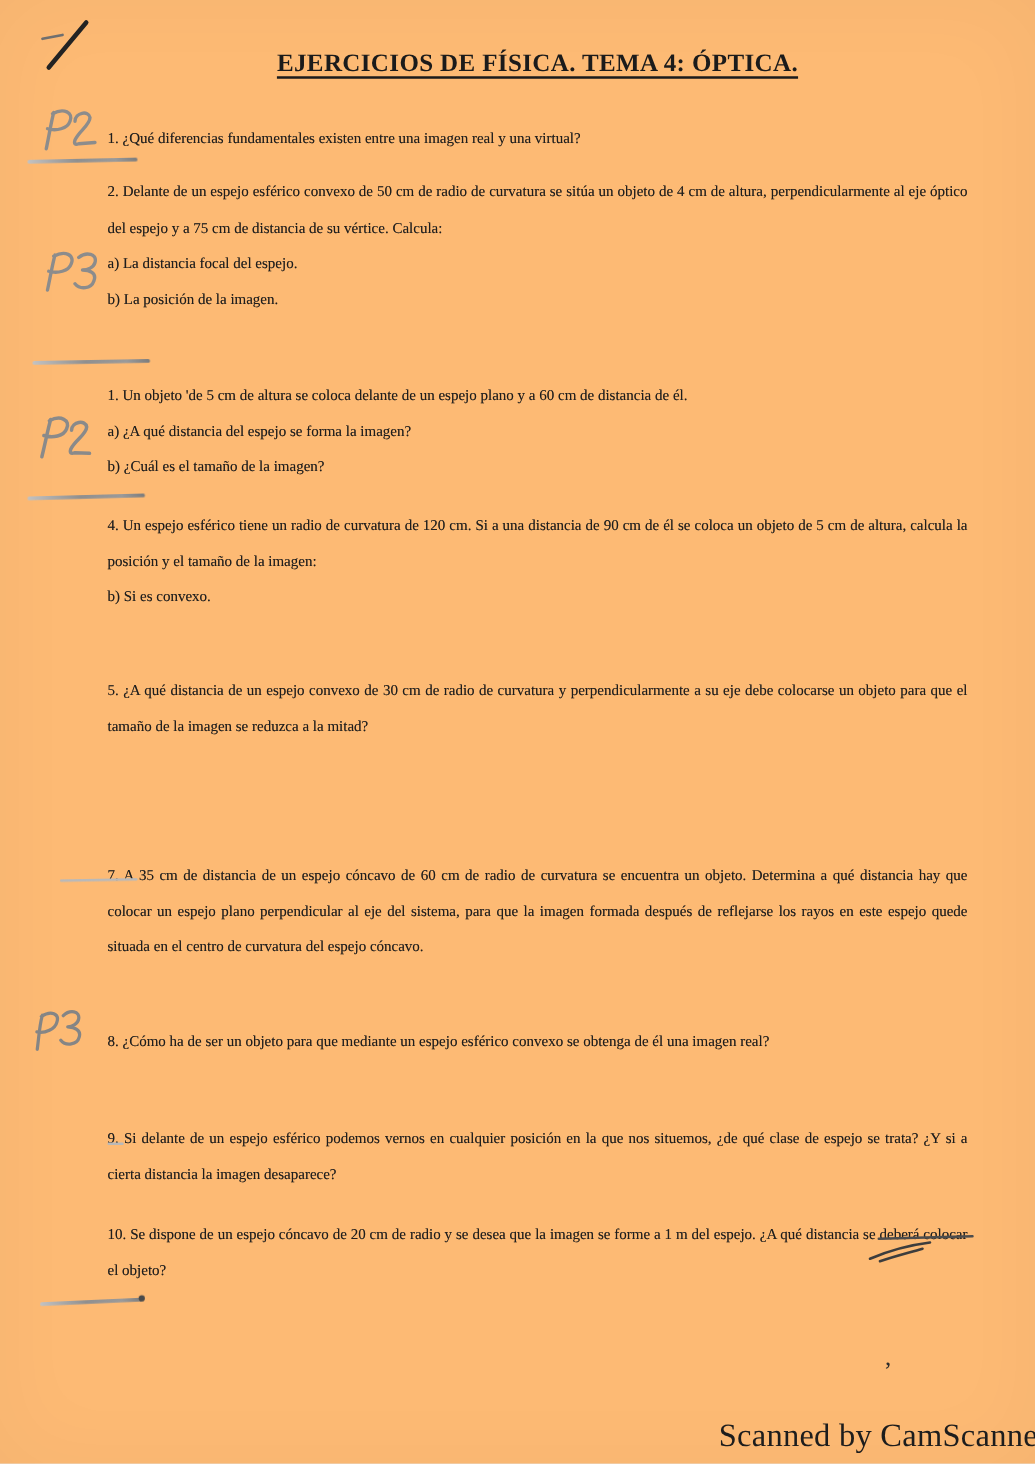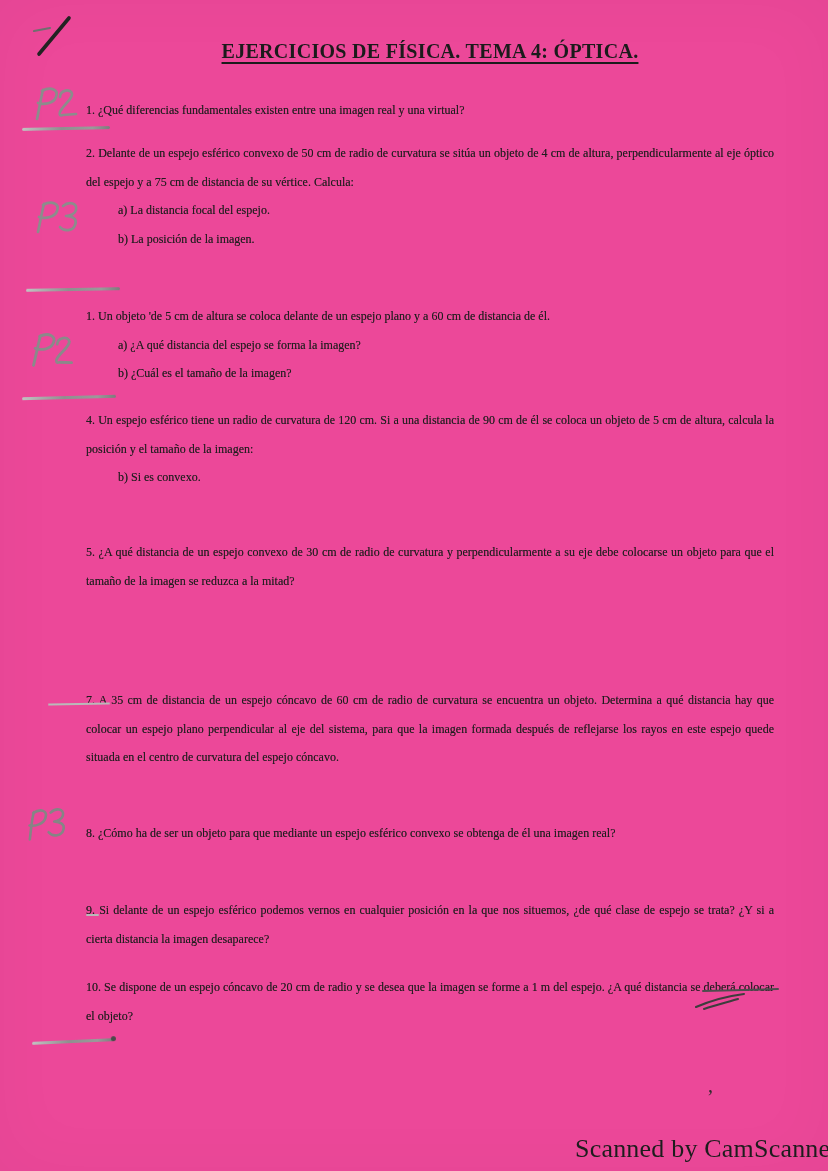--- a/index.html
+++ b/index.html
@@ -1,20 +1,20 @@
 <!DOCTYPE html>
 <html><head>
 <meta charset="utf-8">
 <style>
   html,body{margin:0;padding:0;background:#e8e8e8;}
   .page{
     position:relative;
     width:828px;height:1171px;
     margin:0 auto;
-    background:#ec4899;
+    background:#fdba74;
     overflow:hidden;
     box-shadow:inset 0 0 70px rgba(0,0,0,0.035);
     font-family:"Liberation Serif", serif;
     color:#202020;
   }
   .doc-title{
     position:absolute;
     left:86px;width:688px;top:40px;
     text-align:center;
     font-size:20px;
@@ -28,21 +28,21 @@
   .ex{
     position:absolute;
     left:86px;width:688px;
     font-size:12px;
     line-height:28.5px;
     text-align:justify;
     color:#1e1e1e;
     text-shadow:0 0 0.4px rgba(20,20,20,0.5);
   }
   .ex .items{padding-left:10px;}
-  .ex .item{display:block;text-align:left;margin-left:32px;}
+  .ex .item{display:block;text-align:left;}
   
   .hw{position:absolute;pointer-events:none;}
   .hw svg{display:block;overflow:visible;}
   .pline{
     position:absolute;
     height:2.6px;
     background:linear-gradient(90deg,#c2c2c2,#8f8f8f 45%,#9a9a9a 80%,#7c7c7c);
     border-radius:2px;
     filter:blur(0.25px);
   }

